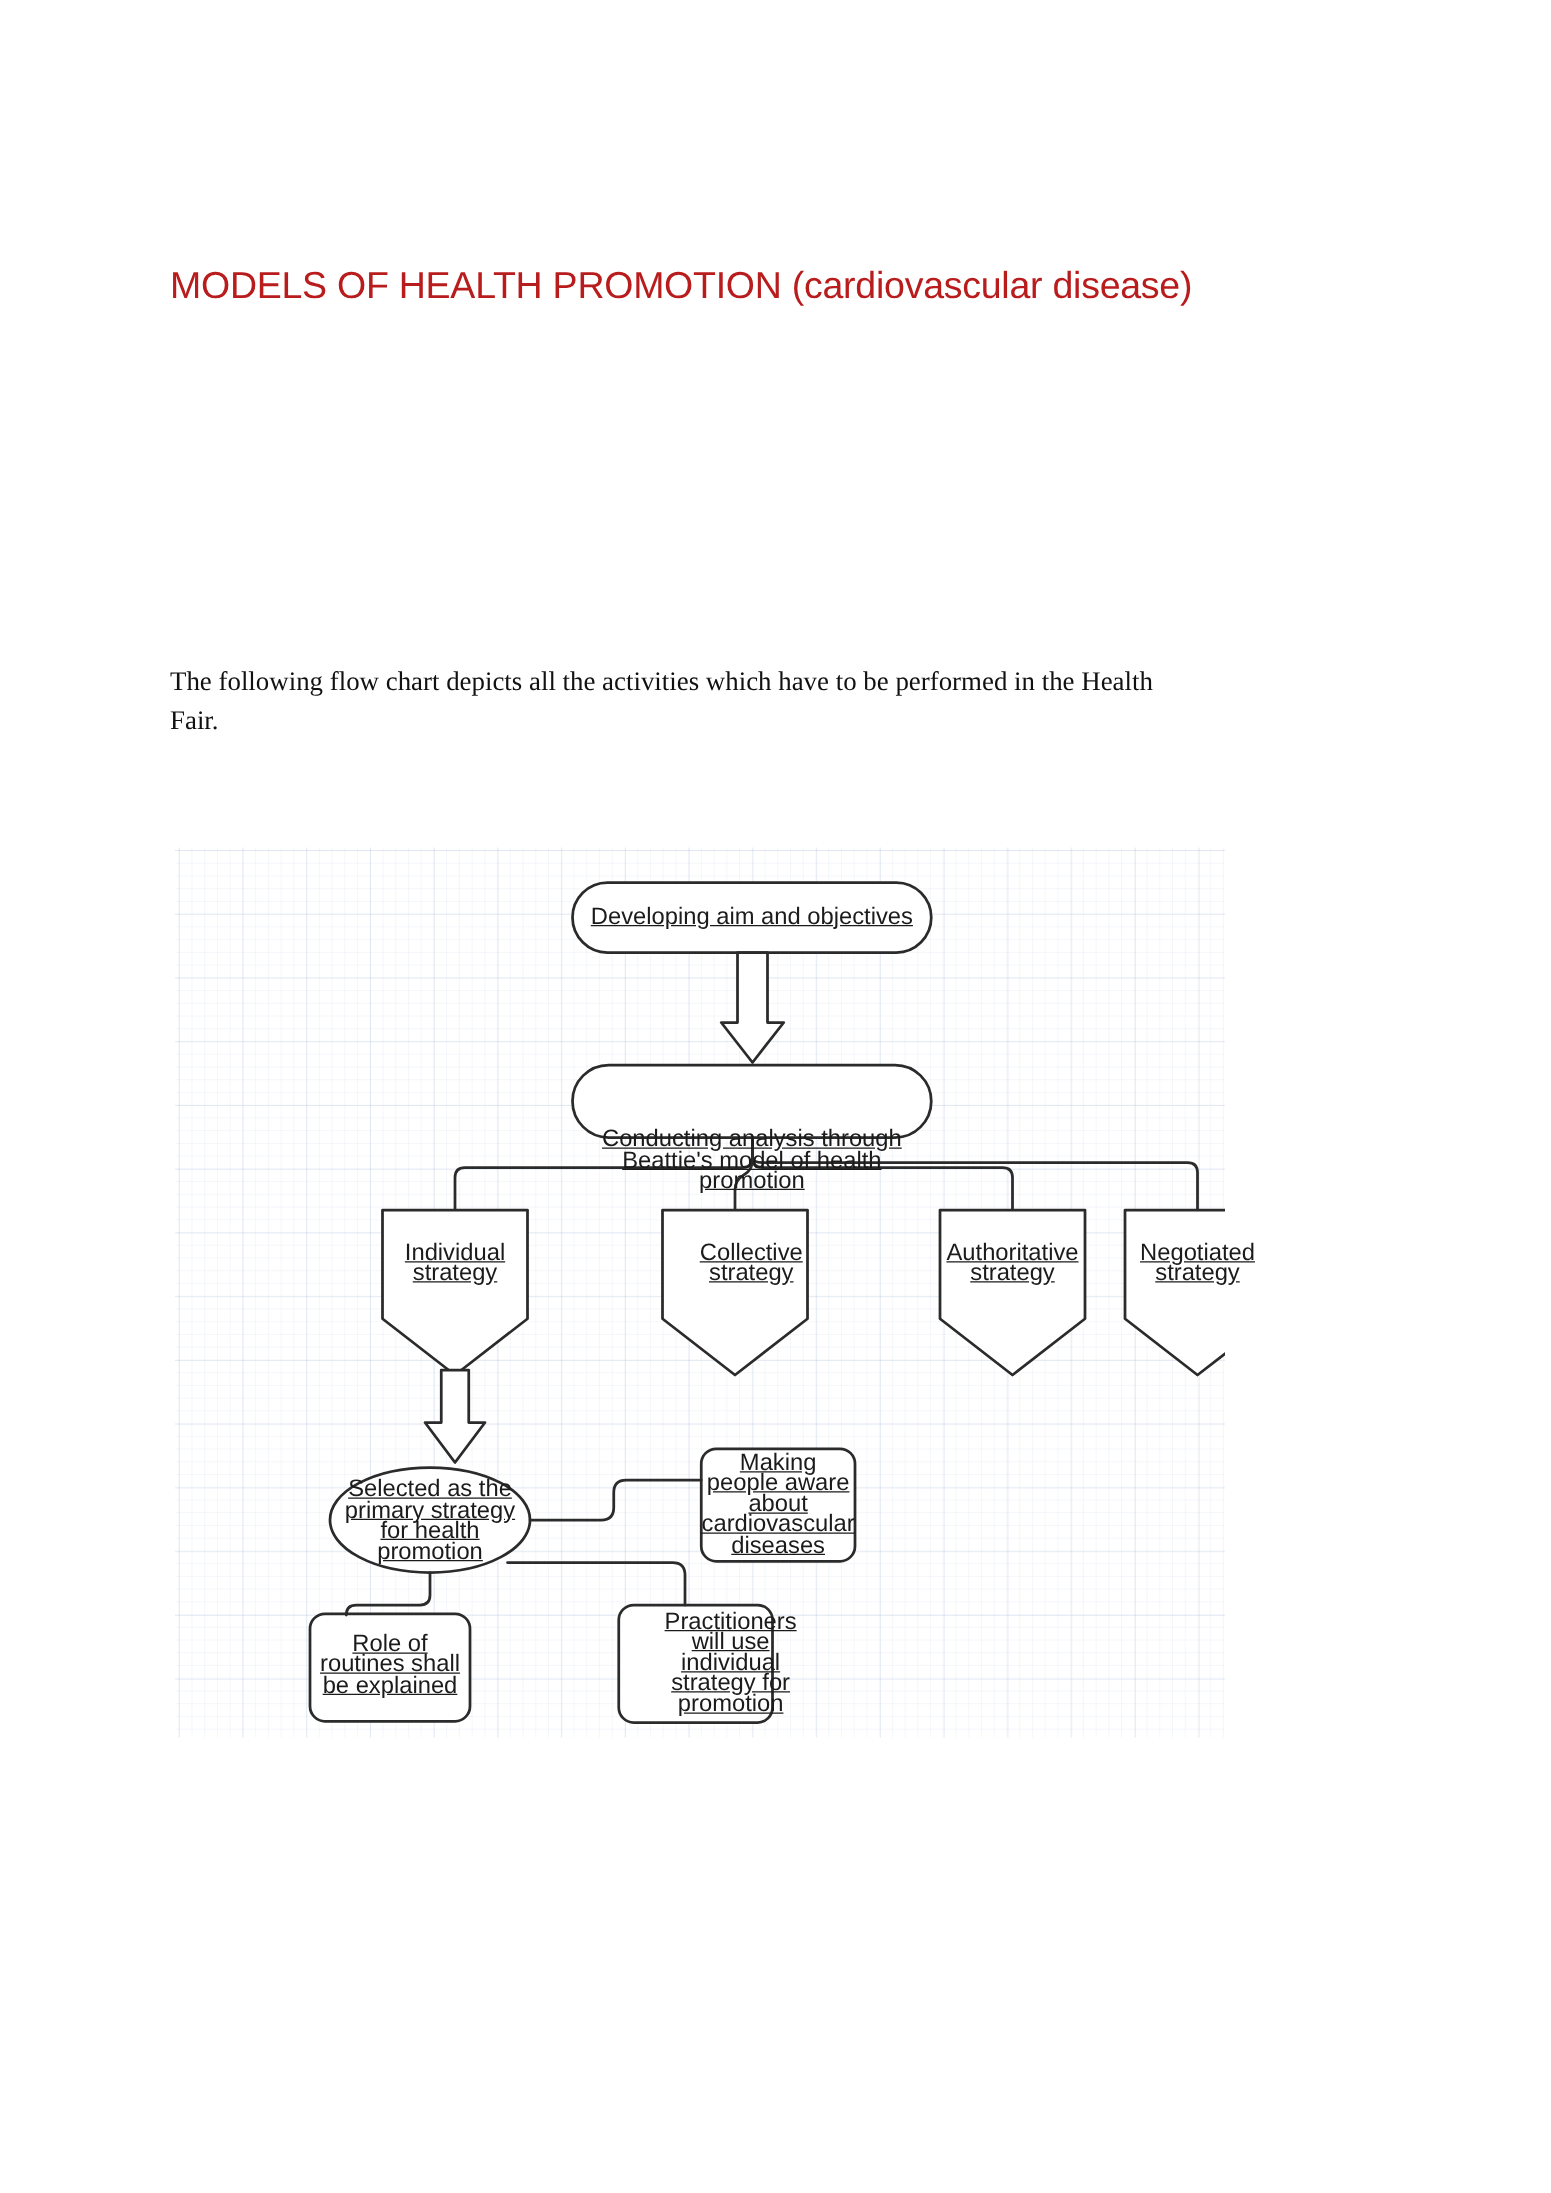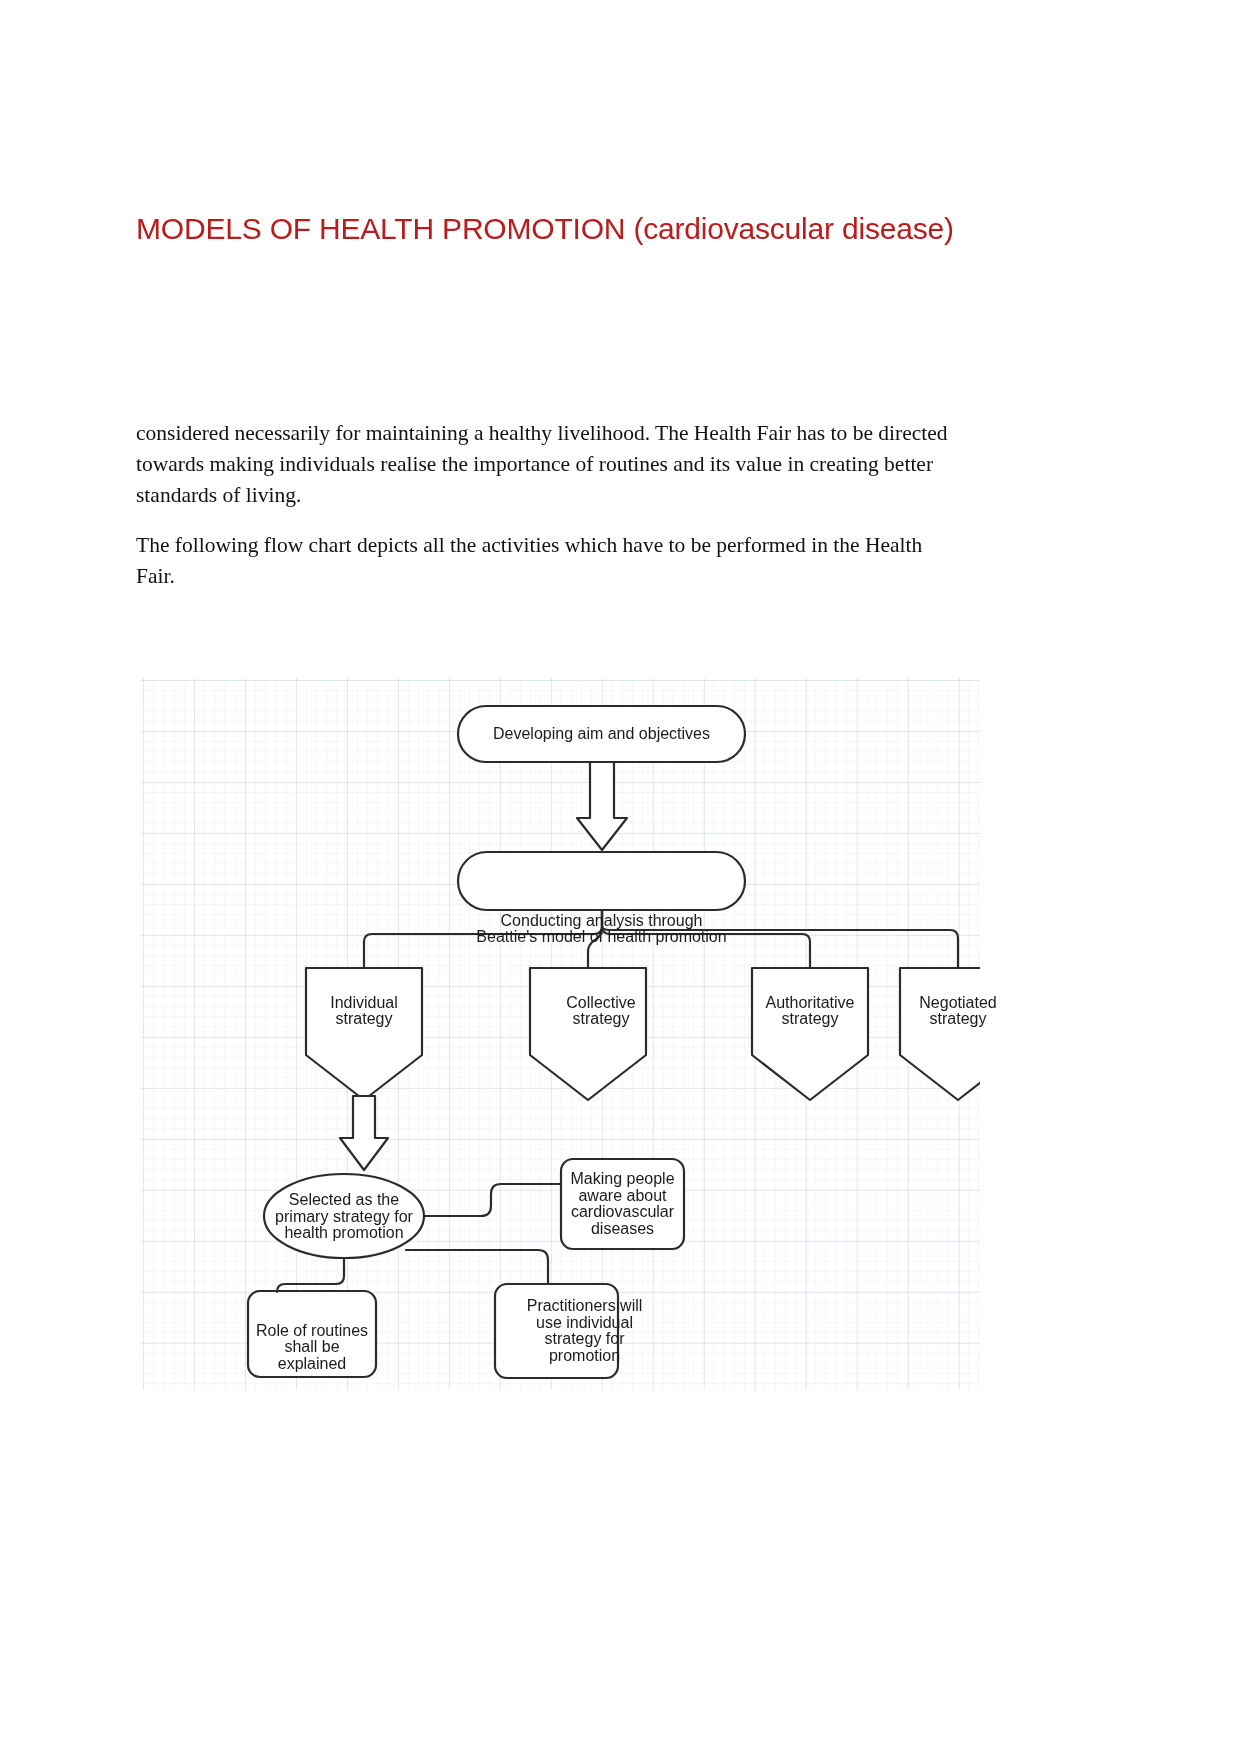--- a/index.html
+++ b/index.html
@@ -65,38 +65,38 @@
     background-size: 51px 51px, 51px 51px, 10.2px 10.2px, 10.2px 10.2px;
     background-position: 3px 2px, 3px 2px, 3px 2px, 3px 2px;
   }
   .chart-svg {
     position: absolute;
     inset: 0;
   }
   .node-label {
     position: absolute;
     font-family: "Liberation Sans", "DejaVu Sans", sans-serif;
-    font-size: 16px;
+    font-size: 19px;
     line-height: 16.5px;
     color: #1b1b1b;
     text-align: center;
     pointer-events: none;
     display: flex;
     align-items: center;
     justify-content: center;
+    text-decoration: underline;
   }
 </style>
 </head>
 <body>
 
 <div class="page">
 
   <h1 class="doc-title">MODELS OF HEALTH PROMOTION (cardiovascular disease)</h1>
 
-  <p class="para" id="para1">considered necessarily for maintaining a healthy livelihood. The Health Fair has to be directed towards making individuals realise the importance of routines and its value in creating better standards of living.</p>
   <p class="para" id="para2">The following flow chart depicts all the activities which have to be performed in the Health Fair.</p>
 
   <div class="chart-wrap">
     <div class="grid-bg"></div>
 
     <svg class="chart-svg" viewBox="0 0 840 712" width="840" height="712">
       <g fill="#ffffff" stroke="#2b2b2b" stroke-width="2.2" stroke-linejoin="round" stroke-linecap="round">
 
         <rect x="318" y="28" width="287" height="56" rx="28" ry="28"></rect>
 
@@ -139,18 +139,18 @@
     <div class="node-label" style="left:390px; top:300px; width:116px; height:66px;padding-left:13px;">Collective strategy</div>
 
     <div class="node-label" style="left:612px; top:300px; width:116px; height:66px;">Authoritative strategy</div>
 
     <div class="node-label" style="left:760px; top:300px; width:116px; height:66px;">Negotiated strategy</div>
 
     <div class="node-label" style="left:128px; top:508px; width:152px; height:62px;">Selected as the primary strategy for health promotion</div>
 
     <div class="node-label" style="left:424px; top:483px; width:117px; height:86px;">Making people aware about cardiovascular diseases</div>
 
-    <div class="node-label" style="left:110px; top:630px; width:124px; height:79px;">Role of routines shall be explained</div>
+    <div class="node-label" style="left:110px; top:615px; width:124px; height:79px;">Role of routines shall be explained</div>
 
     <div class="node-label" style="left:357px; top:608px; width:119px; height:90px;padding-left:28px;">Practitioners will use individual strategy for promotion</div>
   </div>
 
 </div>
 
 </body></html>

